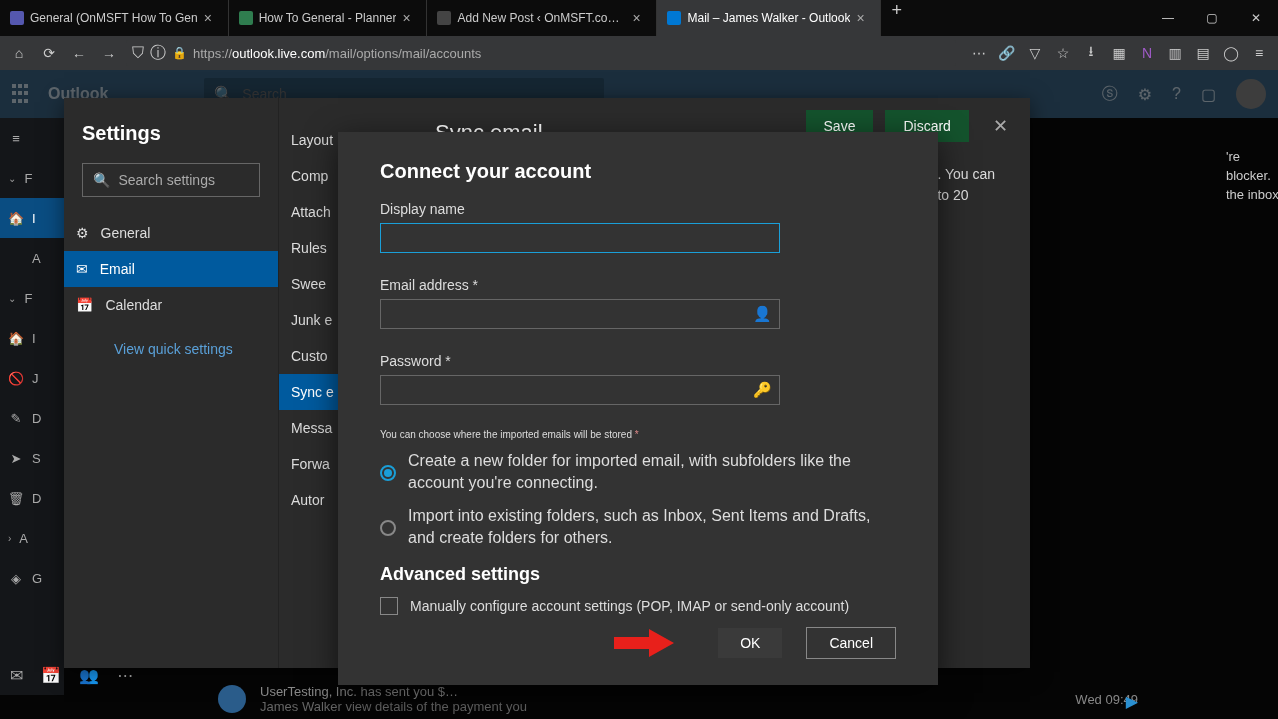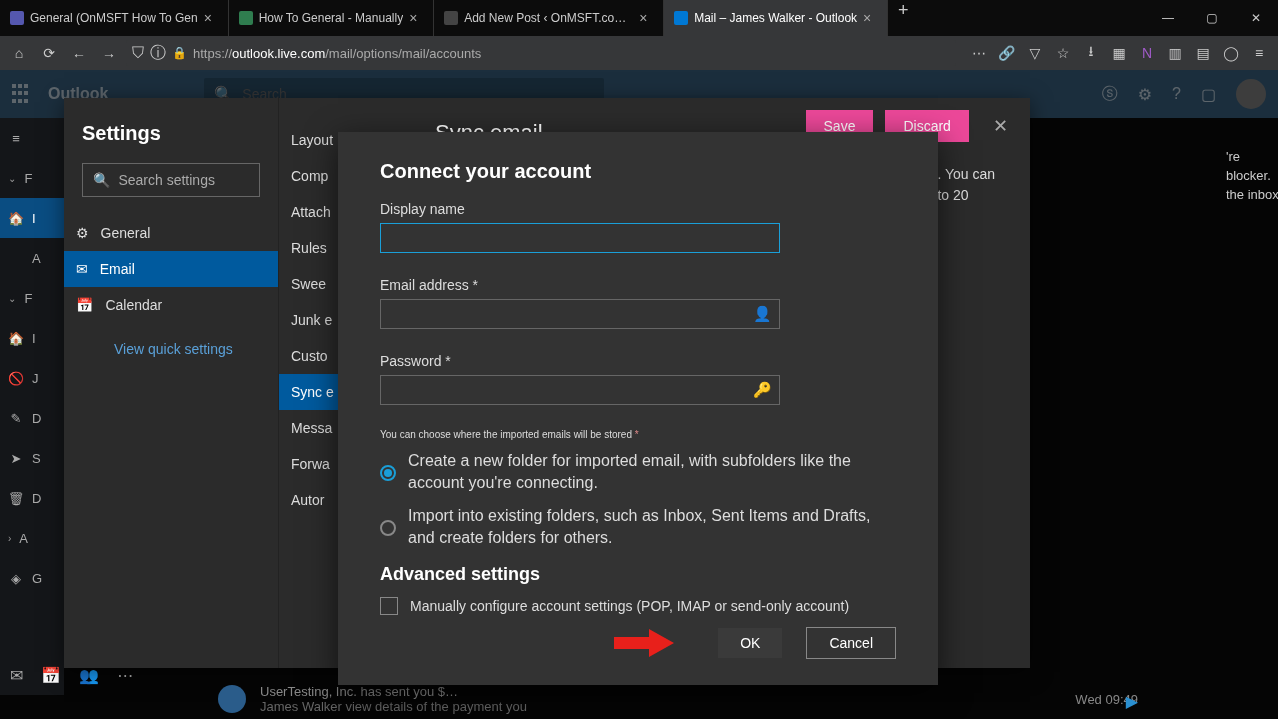--- a/index.html
+++ b/index.html
@@ -55,21 +55,21 @@
 .cat-item { display: flex; align-items: center; gap: 12px; height: 36px; color: #ddd; font-size: 14px; padding: 0 12px; margin: 0 -18px; }
 .cat-item.active { background: #005a9e; color: #fff; }
 .quick-link { color: #5aa0d8; font-size: 14px; margin-top: 18px; padding-left: 32px; }
 
 .topics-col { width: 130px; padding: 24px 0; overflow: hidden; }
 .topic-item { height: 36px; display: flex; align-items: center; padding: 0 12px; color: #ddd; font-size: 14px; white-space: nowrap; overflow: hidden; }
 .topic-item.active { background: #005a9e; color: #fff; }
 
 .content-col { flex: 1; padding: 22px 26px; color: #ddd; position: relative; }
 .content-header { display: flex; align-items: center; gap: 12px; position: absolute; top: 12px; right: 22px; }
-.hdr-btn { background: #ec4899; color: #fff; padding: 8px 18px; font-size: 14px; border: none; }
+.hdr-btn { background: #14532d; color: #fff; padding: 8px 18px; font-size: 14px; border: none; }
 .hdr-close { color: #aaa; font-size: 18px; margin-left: 12px; background: none; border: none; }
 .content-title { font-size: 22px; color: #fff; font-weight: 400; margin-bottom: 18px; }
 .content-text { font-size: 14px; color: #ddd; line-height: 1.5; }
 .content-text .partial { margin-left: 430px; display: block; }
 
 .reading-pane-hint { position: absolute; right: -8px; top: 148px; width: 60px; color: #ccc; font-size: 13px; line-height: 1.45; text-align: left; }
 
 
 .modal { position: absolute; left: 338px; top: 132px; width: 600px; background: #333333; padding: 28px 42px 26px; box-shadow: 0 8px 30px rgba(0,0,0,0.6); z-index: 50; }
 .modal h2 { color: #fff; font-size: 20px; font-weight: 600; margin-bottom: 18px; }
@@ -103,21 +103,21 @@
 
 <div class="titlebar">
   <div class="tabs">
     <div class="tab">
       <span class="tab-favicon" style="background:#5558af"></span>
       <span class="tab-title">General (OnMSFT How To Gen</span>
       <span class="tab-close">×</span>
     </div>
     <div class="tab">
       <span class="tab-favicon" style="background:#2f7d4f"></span>
-      <span class="tab-title">How To General - Manually</span>
+      <span class="tab-title">How To General - Planner</span>
       <span class="tab-close">×</span>
     </div>
     <div class="tab">
       <span class="tab-favicon" style="background:#444"></span>
       <span class="tab-title">Add New Post ‹ OnMSFT.com — W</span>
       <span class="tab-close">×</span>
     </div>
     <div class="tab active">
       <span class="tab-favicon" style="background:#0078d4"></span>
       <span class="tab-title">Mail – James Walker - Outlook</span>

